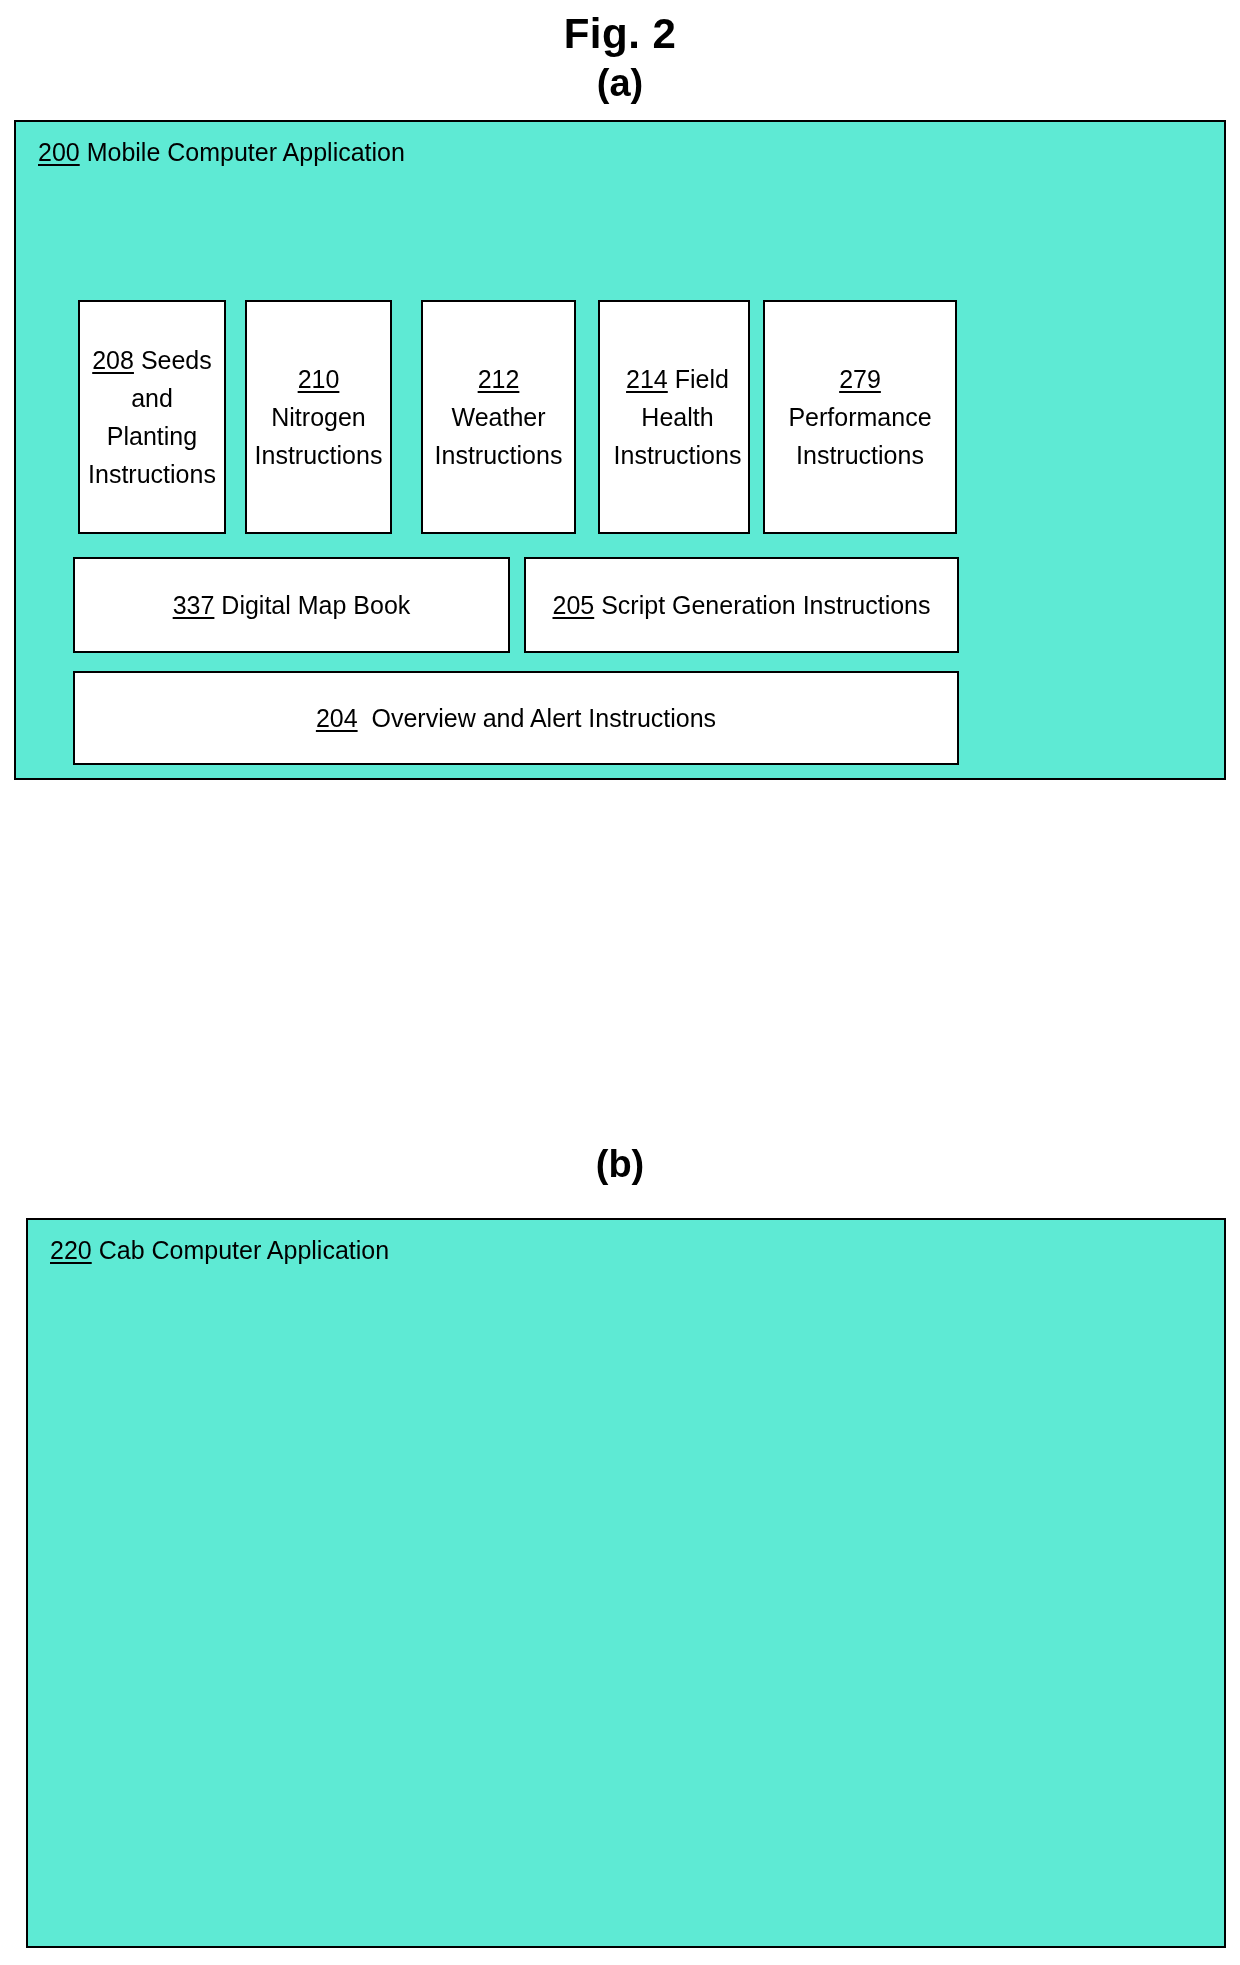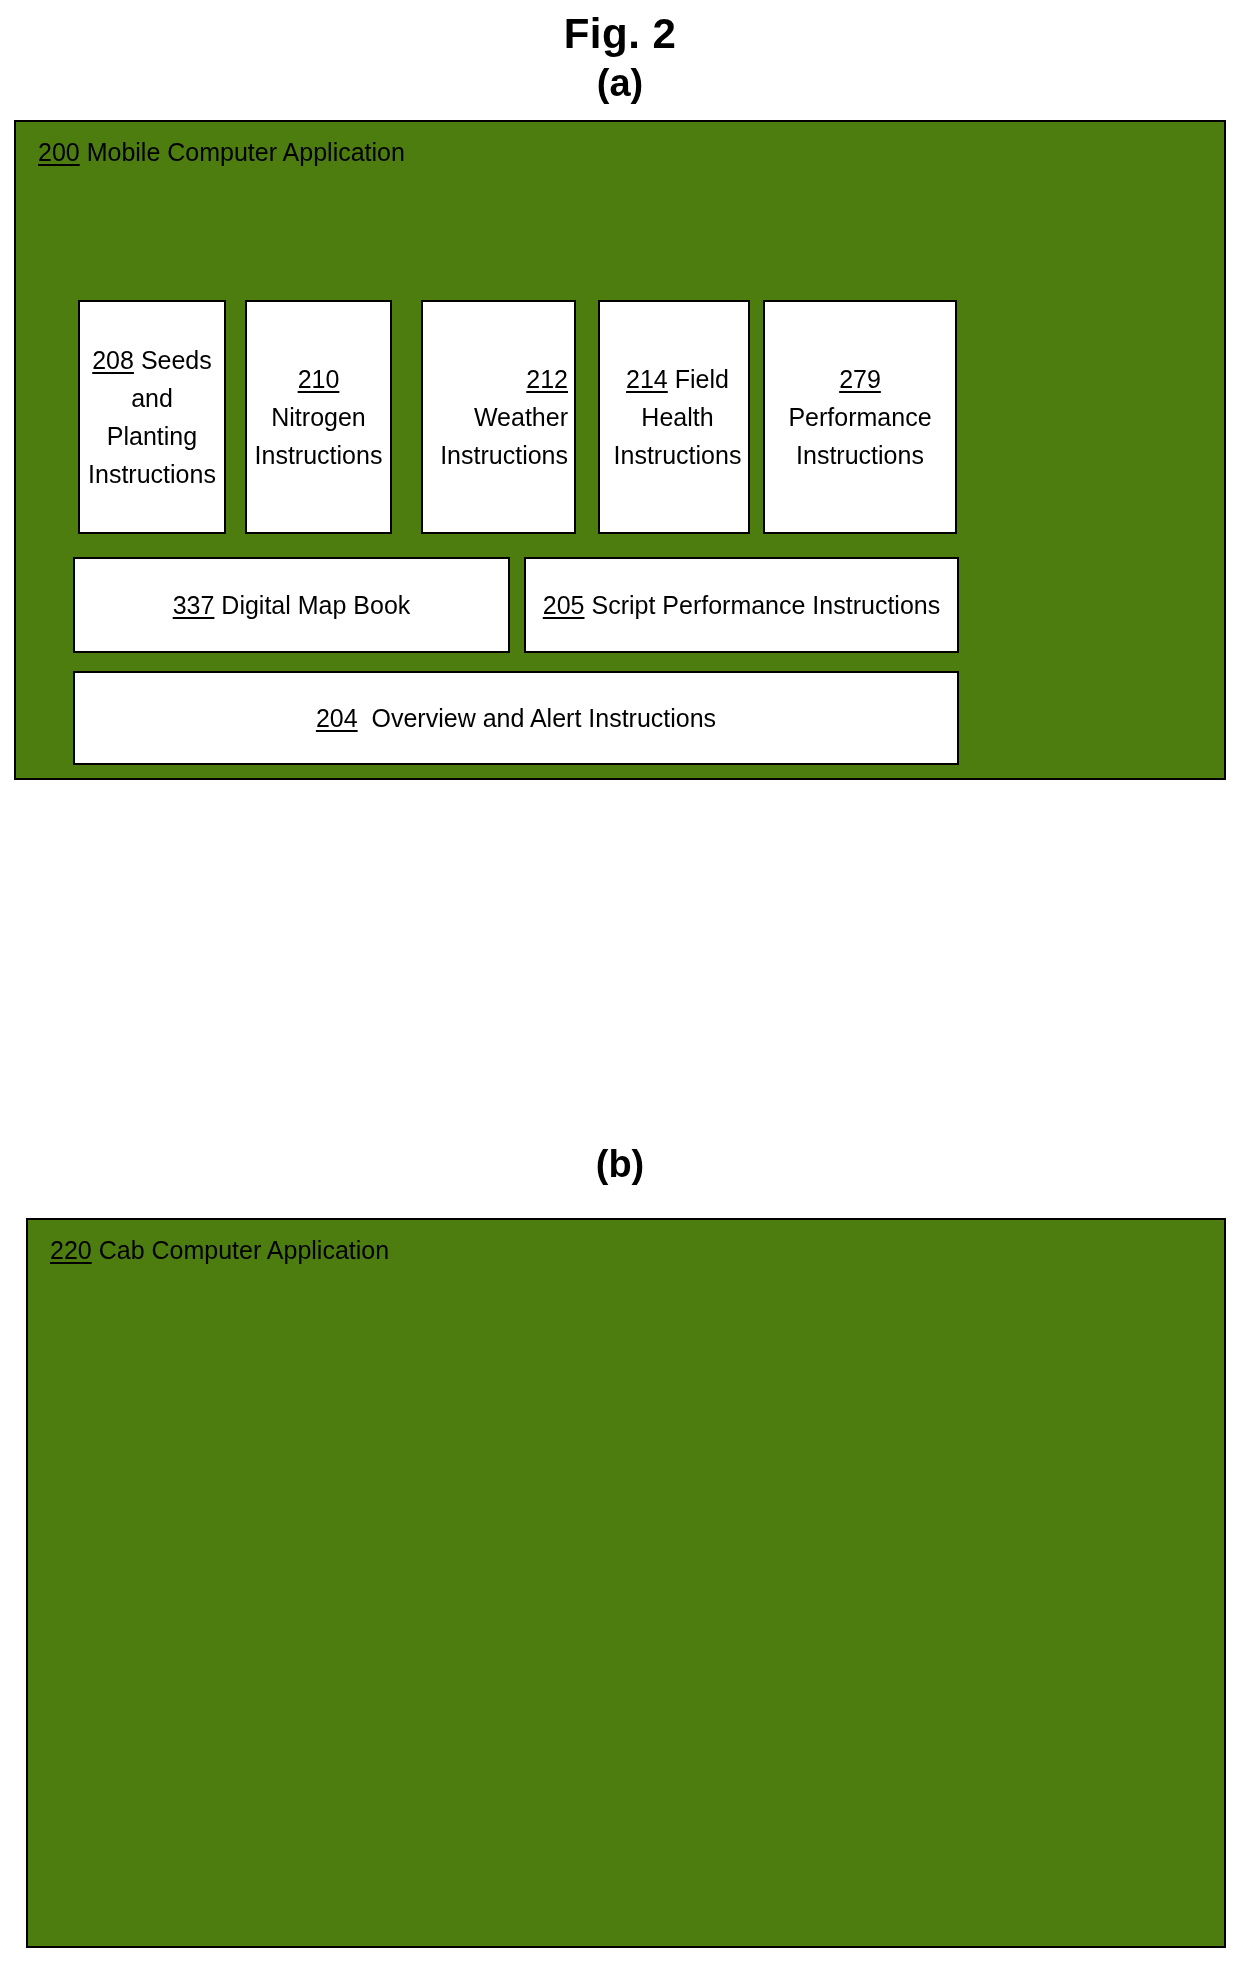--- a/index.html
+++ b/index.html
@@ -42,21 +42,21 @@
     font-weight: bold;
   }
   .panel-letter.a { top: 62px; }
   .panel-letter.b { top: 1143px; }
 
   
   .outer-box {
     position: absolute;
     box-sizing: border-box;
     border: 2px solid #000;
-    background: #4d7c0f;
+    background: #5eead4;
   }
   .outer-box.app-a {
     left: 14px;
     top: 120px;
     width: 1212px;
     height: 660px;
   }
   .outer-box.app-b {
     left: 26px;
     top: 1218px;
@@ -93,21 +93,21 @@
     padding: 4px 6px;
   }
   .box .txt {
     display: block;
     width: 100%;
   }
 
   
   .a-col1 { left: 62px;  top: 178px; width: 148px; height: 234px; }
   .a-col2 { left: 229px; top: 178px; width: 147px; height: 234px; justify-content: flex-end; }
-  .a-col3 { left: 405px; top: 178px; width: 155px; height: 234px; text-align: right; }
+  .a-col3 { left: 405px; top: 178px; width: 155px; height: 234px; }
   .a-col4 { left: 582px; top: 178px; width: 152px; height: 234px; padding-left: 13px; }
   .a-col5 { left: 747px; top: 178px; width: 194px; height: 234px; }
 
   
   .a-row-206 { left: 57px;  top: 435px; width: 437px; height: 96px; }
   .a-row-205 { left: 508px; top: 435px; width: 435px; height: 96px; }
   .a-row-204 { left: 57px;  top: 549px; width: 886px; height: 94px; }
   .a-row-202 { left: 57px;  top: 660px; width: 886px; height: 92px; }
 </style>
 </head>
@@ -170,21 +170,21 @@
     <div class="box a-row-206">
       <span class="txt">
         <span class="ref">337</span>
         <span>Digital Map Book</span>
       </span>
     </div>
 
     <div class="box a-row-205">
       <span class="txt">
         <span class="ref">205</span>
-        <span>Script Performance Instructions</span>
+        <span>Script Generation Instructions</span>
       </span>
     </div>
 
     <div class="box a-row-204">
       <span class="txt">
         <span class="ref">204</span>
         &nbsp;<span>Overview and Alert Instructions</span>
       </span>
     </div>
 

